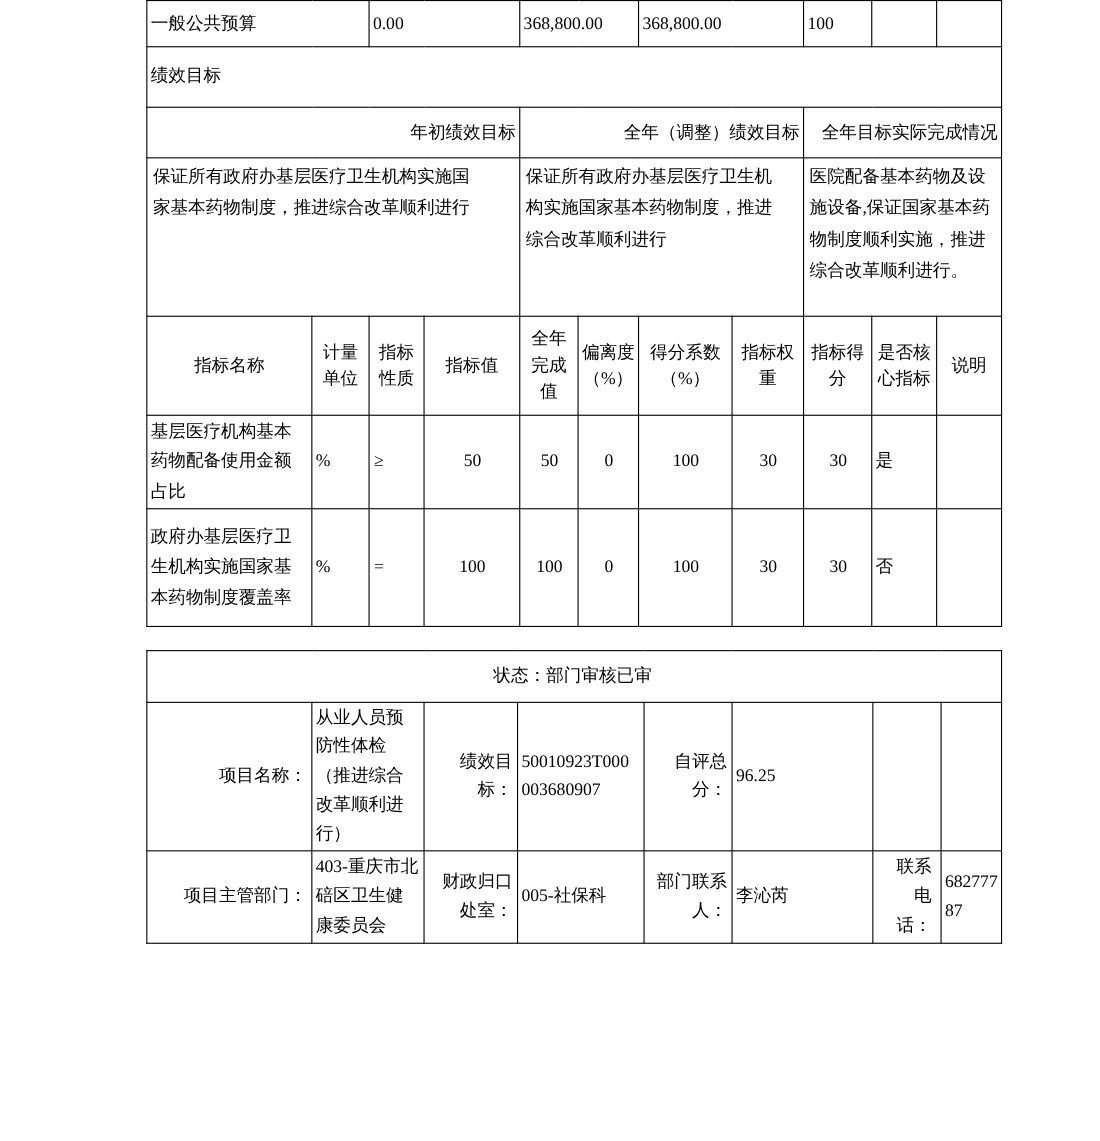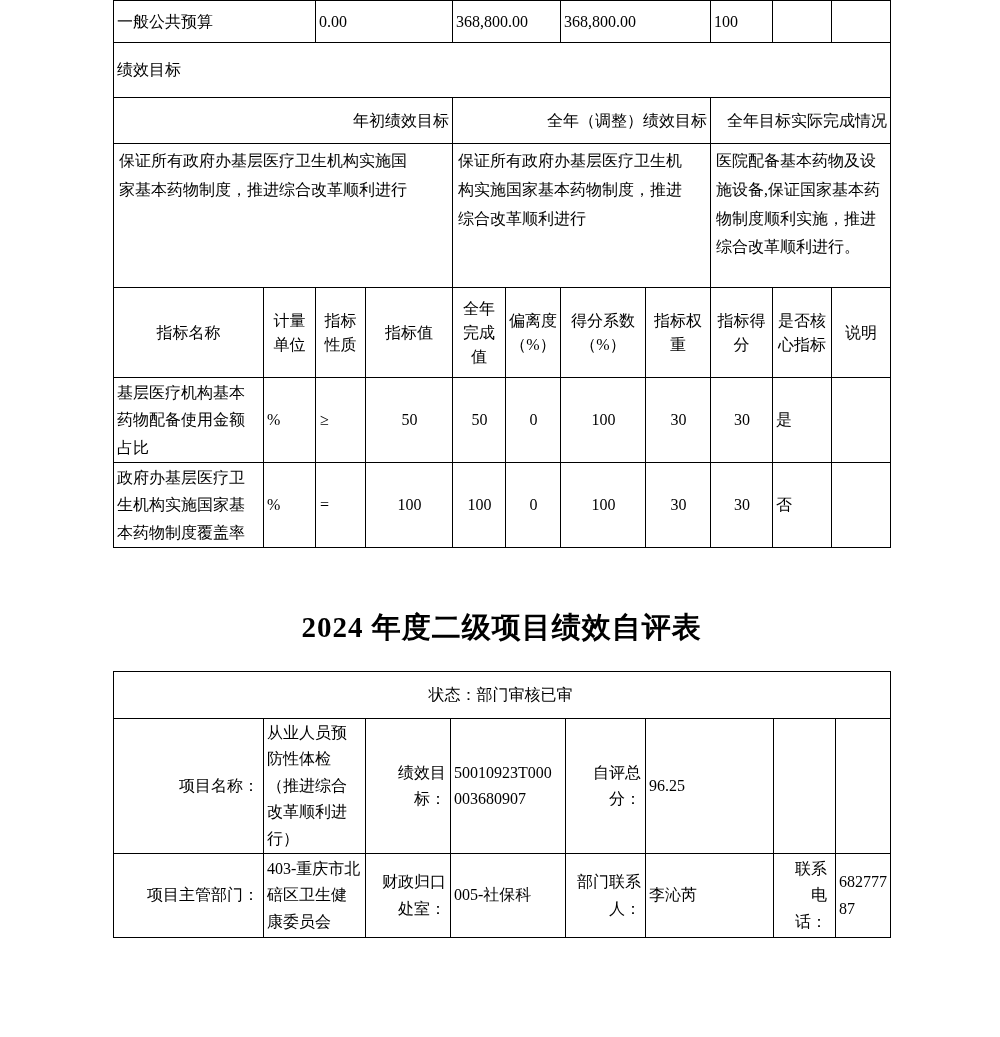--- a/index.html
+++ b/index.html
@@ -2,21 +2,21 @@
 <html><head>
 <meta charset="utf-8">
 <style>
   html,body { margin:0; padding:0; }
   body {
     width:1000px; height:1037px; background:#ffffff; color:#000;
     font-family:"Liberation Serif","DejaVu Serif",serif;
     overflow:hidden;
   }
   .doc { padding-left:113px; }
-  table { border-collapse:collapse; table-layout:fixed; width:777px; }
+  table { border-collapse:collapse; table-layout:fixed; width:777px;margin-left:20px; }
   td {
     border:1px solid #000; font-size:16px; vertical-align:middle;
     padding:1px 3px; line-height:1.7; overflow:hidden;
   }
   
   .al { text-align:left; }
   .ar { text-align:center; padding-right:2px; }
   .ac { text-align:right; }
   
   .section-cell { text-align:left; }
@@ -112,38 +112,37 @@
       <td class="ar">50</td>
       <td class="ar">50</td>
       <td class="ar">0</td>
       <td class="ar">100</td>
       <td class="ar">30</td>
       <td class="ar">30</td>
       <td class="al">是</td>
       <td></td>
     </tr>
 
-    <tr style="height:85px">
+    <tr style="height:107px">
       <td class="iname">政府办基层医疗卫生机构实施国家基本药物制度覆盖率</td>
       <td class="al">%</td>
       <td class="nat">=</td>
       <td class="ar">100</td>
       <td class="ar">100</td>
       <td class="ar">0</td>
       <td class="ar">100</td>
       <td class="ar">30</td>
       <td class="ar">30</td>
       <td class="al">否</td>
       <td></td>
     </tr>
 
   </tbody>
     </table>
 
-  <div class="title">2024 年度二级项目绩效自评表</div>
 
   <table class="lower">
     <colgroup>
       <col style="width:150px">
         <col style="width:102px">
         <col style="width:85px">
       <col style="width:115px">
         <col style="width:80px">
         <col style="width:128px">
       <col style="width:62px">

